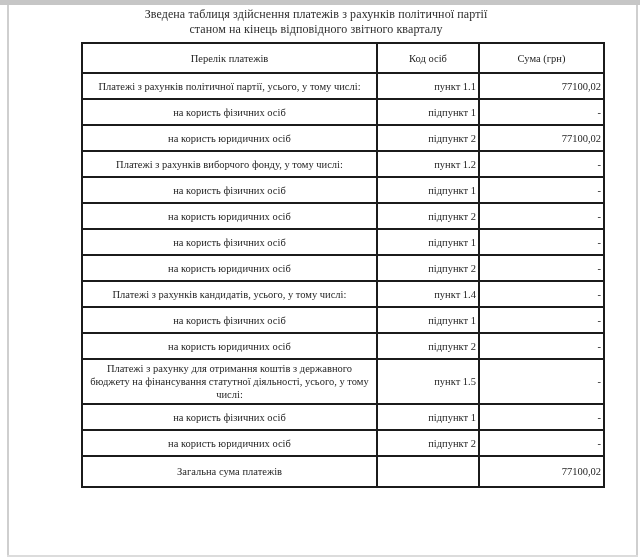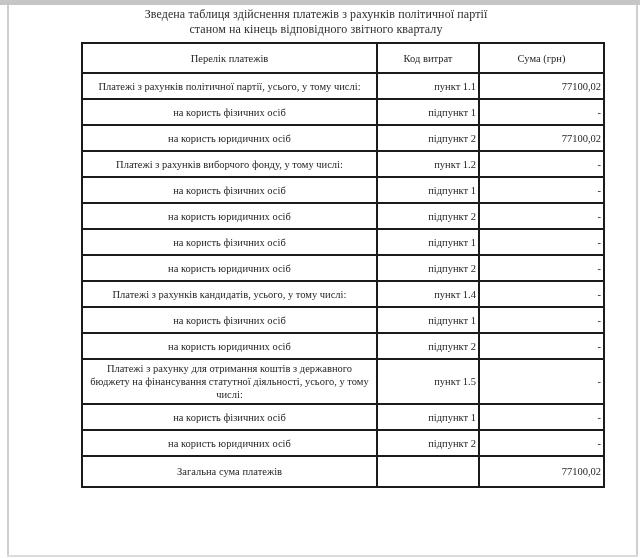--- a/index.html
+++ b/index.html
@@ -74,21 +74,21 @@
 
   <table class="payments">
     <colgroup>
       <col style="width:295px">
       <col style="width:102px">
       <col style="width:125px">
     </colgroup>
     <thead>
       <tr>
         <th class="c1">Перелік платежів</th>
-        <th class="c2">Код витрат</th>
+        <th class="c2">Код осіб</th>
         <th class="c3">Сума (грн)</th>
       </tr>
     </thead>
     <tbody>
   <tr class="section">
     <td class="c1">Платежі з рахунків політичної партії, усього,  у тому числі:</td>
     <td class="c2">пункт 1.1</td>
     <td class="c3">77100,02</td>
   </tr>
 

